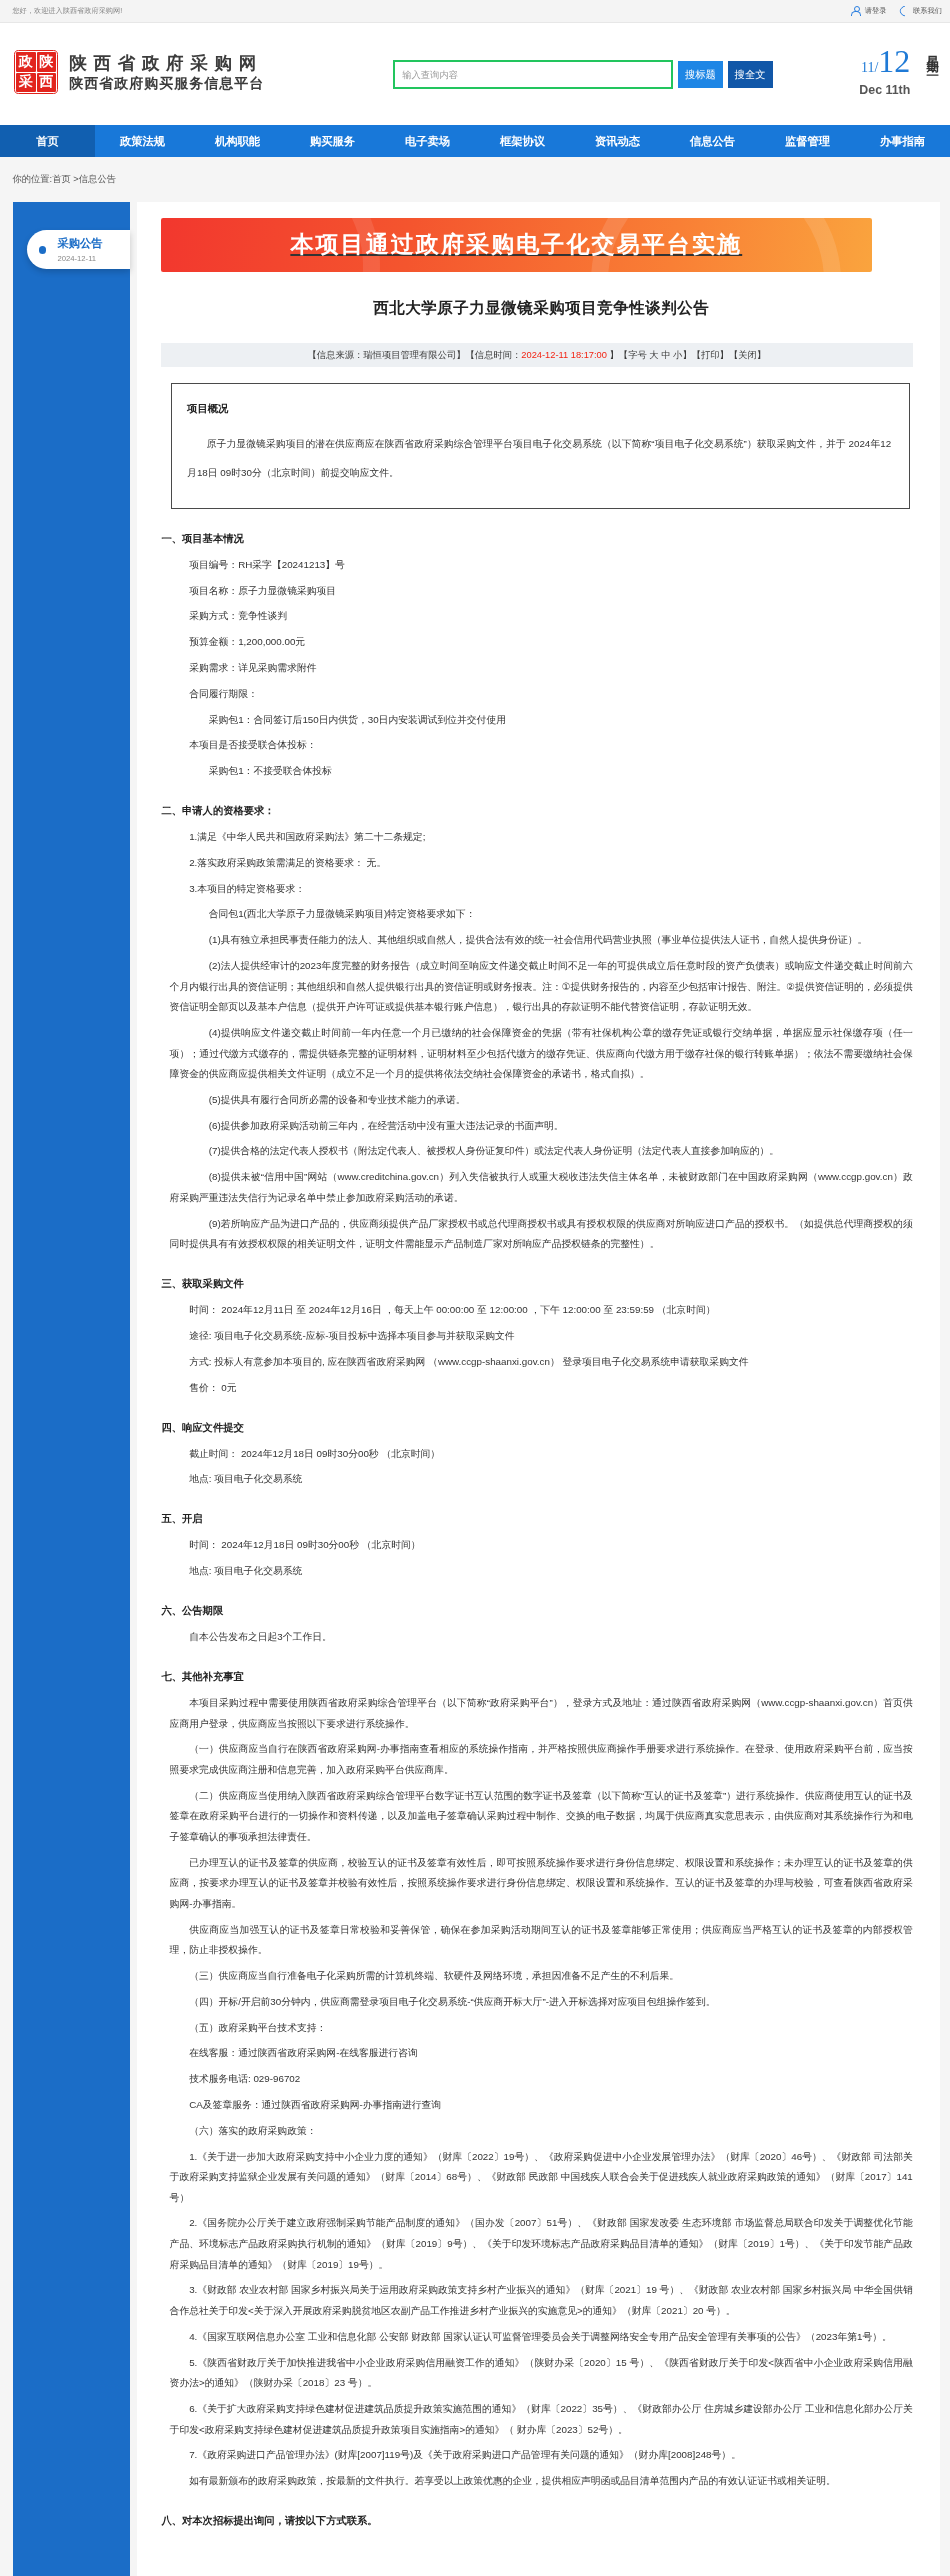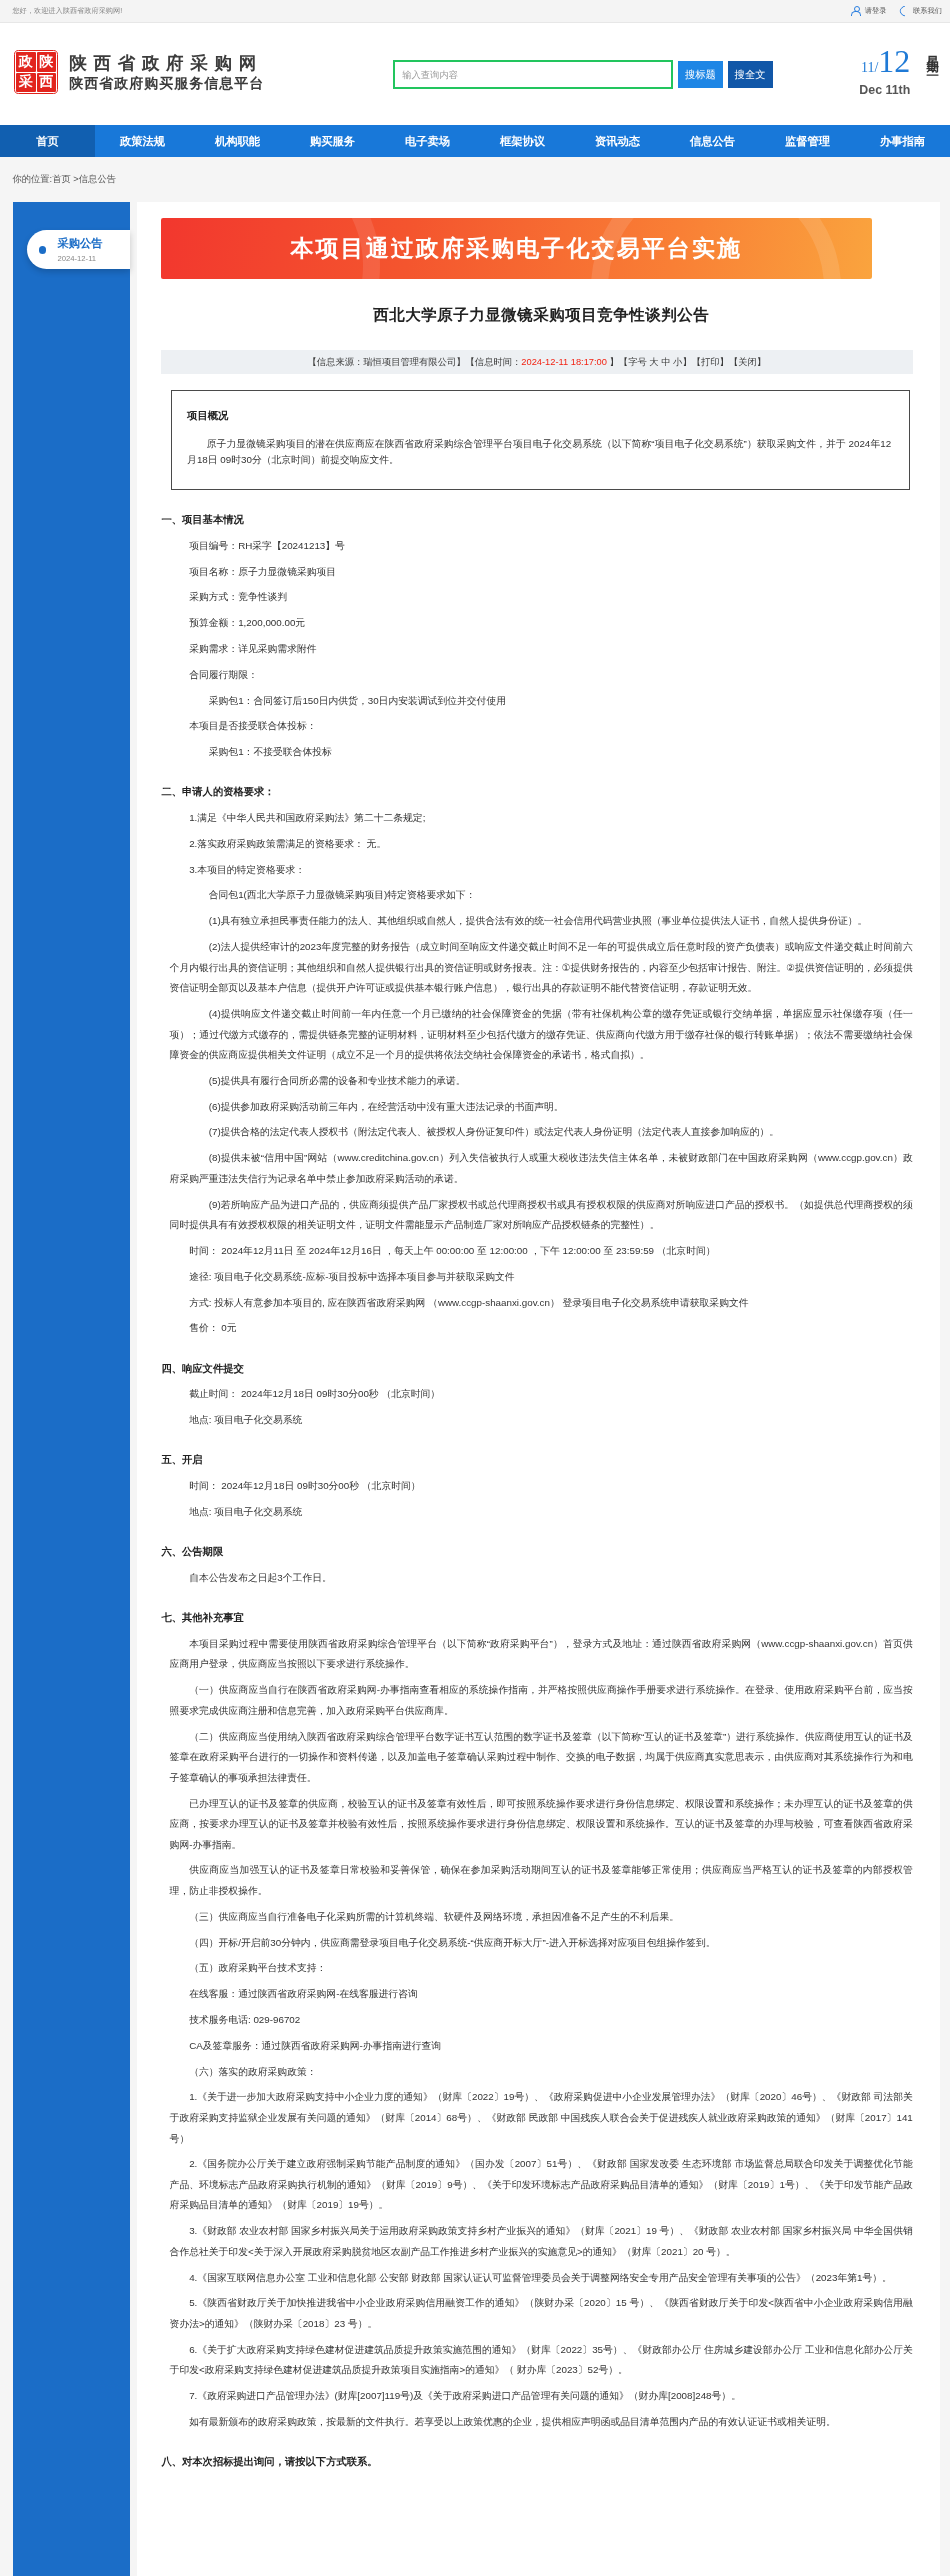--- a/index.html
+++ b/index.html
@@ -66,40 +66,40 @@
   .side{width:117px;min-width:117px;background:#1b6dc7;position:relative;margin-right:6.2px;}
   .side-tag{position:absolute;top:28px;left:14px;right:0;height:39px;background:#ffffff;
         border-radius:19.6px 0 0 19.6px;box-shadow:0 3.1px 6.2px rgba(0,0,0,.18);
         display:flex;flex-direction:column;justify-content:center;padding-left:30px;cursor:pointer;}
   .side-dot{position:absolute;left:11.3px;top:16px;width:7.7px;height:7.7px;border-radius:50%;background:#1b6dc7;}
   .side-tag-title{font-size:11.3px;font-weight:bold;color:#1b6dc7;}
   .side-tag-date{font-size:7.7px;color:#888;margin-top:2.6px;}
 
   .card{flex:1;background:#fff;box-sizing:border-box;padding:15.5px 27px 24px 33px;position:relative;}
 
-  .banner{position:relative;margin-left:-8.8px;width:711px;height:61px;border-radius:2.1px;
+  .banner{position:relative;margin-left:-8.8px;width:711px;height:54px;border-radius:2.1px;
         overflow:hidden;background:linear-gradient(100deg,#f2372e 0%,#f4552e 35%,#f97f35 72%,#faa43e 100%);
-        display:flex;align-items:center;justify-content:center;}
+        display:flex;align-items:center;justify-content:center;text-decoration:underline;}
   .banner::before{content:"";position:absolute;left:-31px;top:-77px;width:216px;height:216px;
         border:17.5px solid rgba(255,255,255,.10);border-radius:50%;}
   .banner::after{content:"";position:absolute;right:31px;bottom:-134px;width:216px;height:216px;
         border:17.5px solid rgba(255,255,255,.12);border-radius:50%;}
   .banner-text{color:#fff;font-size:23px;font-weight:bold;letter-spacing:2.1px;z-index:1;}
 
   .article-title{margin-top:26px;text-align:center;font-size:15.5px;font-weight:bold;color:#222;letter-spacing:0.5px;}
 
   .meta-bar{margin:24px 0 0 -8.8px;width:752px;height:24px;line-height:24px;background:#edf0f3;
         text-align:center;font-size:9.3px;color:#3a3a3a;white-space:nowrap;}
   .meta-bar span{cursor:default;}
   .meta-bar span.clickable{cursor:pointer;}
   .meta-red{color:#f22313;}
 
   .overview-box{margin:16.5px 3.1px 0 1px;border:0.5px solid #4a4a4a;padding:17.5px 17.5px 21.6px 15.5px;}
   .overview-title{font-size:10.3px;font-weight:bold;color:#222;}
-  .overview-text{margin-top:13.4px;font-size:9.8px;line-height:16px;color:#333;text-indent:2em;text-align:justify;}
+  .overview-text{margin-top:13.4px;font-size:9.8px;line-height:29px;color:#333;text-indent:2em;text-align:justify;}
 
   .doc{margin-top:5.2px;font-size:9.8px;color:#333;text-align:justify;}
   .doc .doc-h{font-size:10.3px;font-weight:bold;color:#222;margin:19.6px 0 0 -8.2px;line-height:20.6px;}
   .doc .doc-p{margin:5.2px 0 0 0;text-indent:2em;line-height:20.6px;}
   .doc .doc-p2{text-indent:4em;}
 </style>
 </head>
 <body>
 
 <div class="page">
@@ -204,20 +204,21 @@
           <p class="doc-p">3.本项目的特定资格要求：</p>
           <p class="doc-p doc-p2">合同包1(西北大学原子力显微镜采购项目)特定资格要求如下：</p>
           <p class="doc-p doc-p2">(1)具有独立承担民事责任能力的法人、其他组织或自然人，提供合法有效的统一社会信用代码营业执照（事业单位提供法人证书，自然人提供身份证）。</p>
           <p class="doc-p doc-p2">(2)法人提供经审计的2023年度完整的财务报告（成立时间至响应文件递交截止时间不足一年的可提供成立后任意时段的资产负债表）或响应文件递交截止时间前六个月内银行出具的资信证明；其他组织和自然人提供银行出具的资信证明或财务报表。注：①提供财务报告的，内容至少包括审计报告、附注。②提供资信证明的，必须提供资信证明全部页以及基本户信息（提供开户许可证或提供基本银行账户信息），银行出具的存款证明不能代替资信证明，存款证明无效。</p>
           <p class="doc-p doc-p2">(4)提供响应文件递交截止时间前一年内任意一个月已缴纳的社会保障资金的凭据（带有社保机构公章的缴存凭证或银行交纳单据，单据应显示社保缴存项（任一项）；通过代缴方式缴存的，需提供链条完整的证明材料，证明材料至少包括代缴方的缴存凭证、供应商向代缴方用于缴存社保的银行转账单据）；依法不需要缴纳社会保障资金的供应商应提供相关文件证明（成立不足一个月的提供将依法交纳社会保障资金的承诺书，格式自拟）。</p>
           <p class="doc-p doc-p2">(5)提供具有履行合同所必需的设备和专业技术能力的承诺。</p>
           <p class="doc-p doc-p2">(6)提供参加政府采购活动前三年内，在经营活动中没有重大违法记录的书面声明。</p>
           <p class="doc-p doc-p2">(7)提供合格的法定代表人授权书（附法定代表人、被授权人身份证复印件）或法定代表人身份证明（法定代表人直接参加响应的）。</p>
           <p class="doc-p doc-p2">(8)提供未被“信用中国”网站（www.creditchina.gov.cn）列入失信被执行人或重大税收违法失信主体名单，未被财政部门在中国政府采购网（www.ccgp.gov.cn）政府采购严重违法失信行为记录名单中禁止参加政府采购活动的承诺。</p>
           <p class="doc-p doc-p2">(9)若所响应产品为进口产品的，供应商须提供产品厂家授权书或总代理商授权书或具有授权权限的供应商对所响应进口产品的授权书。（如提供总代理商授权的须同时提供具有有效授权权限的相关证明文件，证明文件需能显示产品制造厂家对所响应产品授权链条的完整性）。</p>
+          <div class="doc-h">三、获取采购文件</div>
           <p class="doc-p">时间： 2024年12月11日 至 2024年12月16日 ，每天上午 00:00:00 至 12:00:00 ，下午 12:00:00 至 23:59:59 （北京时间）</p>
           <p class="doc-p">途径: 项目电子化交易系统-应标-项目投标中选择本项目参与并获取采购文件</p>
           <p class="doc-p">方式: 投标人有意参加本项目的, 应在陕西省政府采购网 （www.ccgp-shaanxi.gov.cn） 登录项目电子化交易系统申请获取采购文件</p>
           <p class="doc-p">售价： 0元</p>
           <div class="doc-h">四、响应文件提交</div>
           <p class="doc-p">截止时间： 2024年12月18日 09时30分00秒 （北京时间）</p>
           <p class="doc-p">地点: 项目电子化交易系统</p>
           <div class="doc-h">五、开启</div>
           <p class="doc-p">时间： 2024年12月18日 09时30分00秒 （北京时间）</p>
           <p class="doc-p">地点: 项目电子化交易系统</p>

